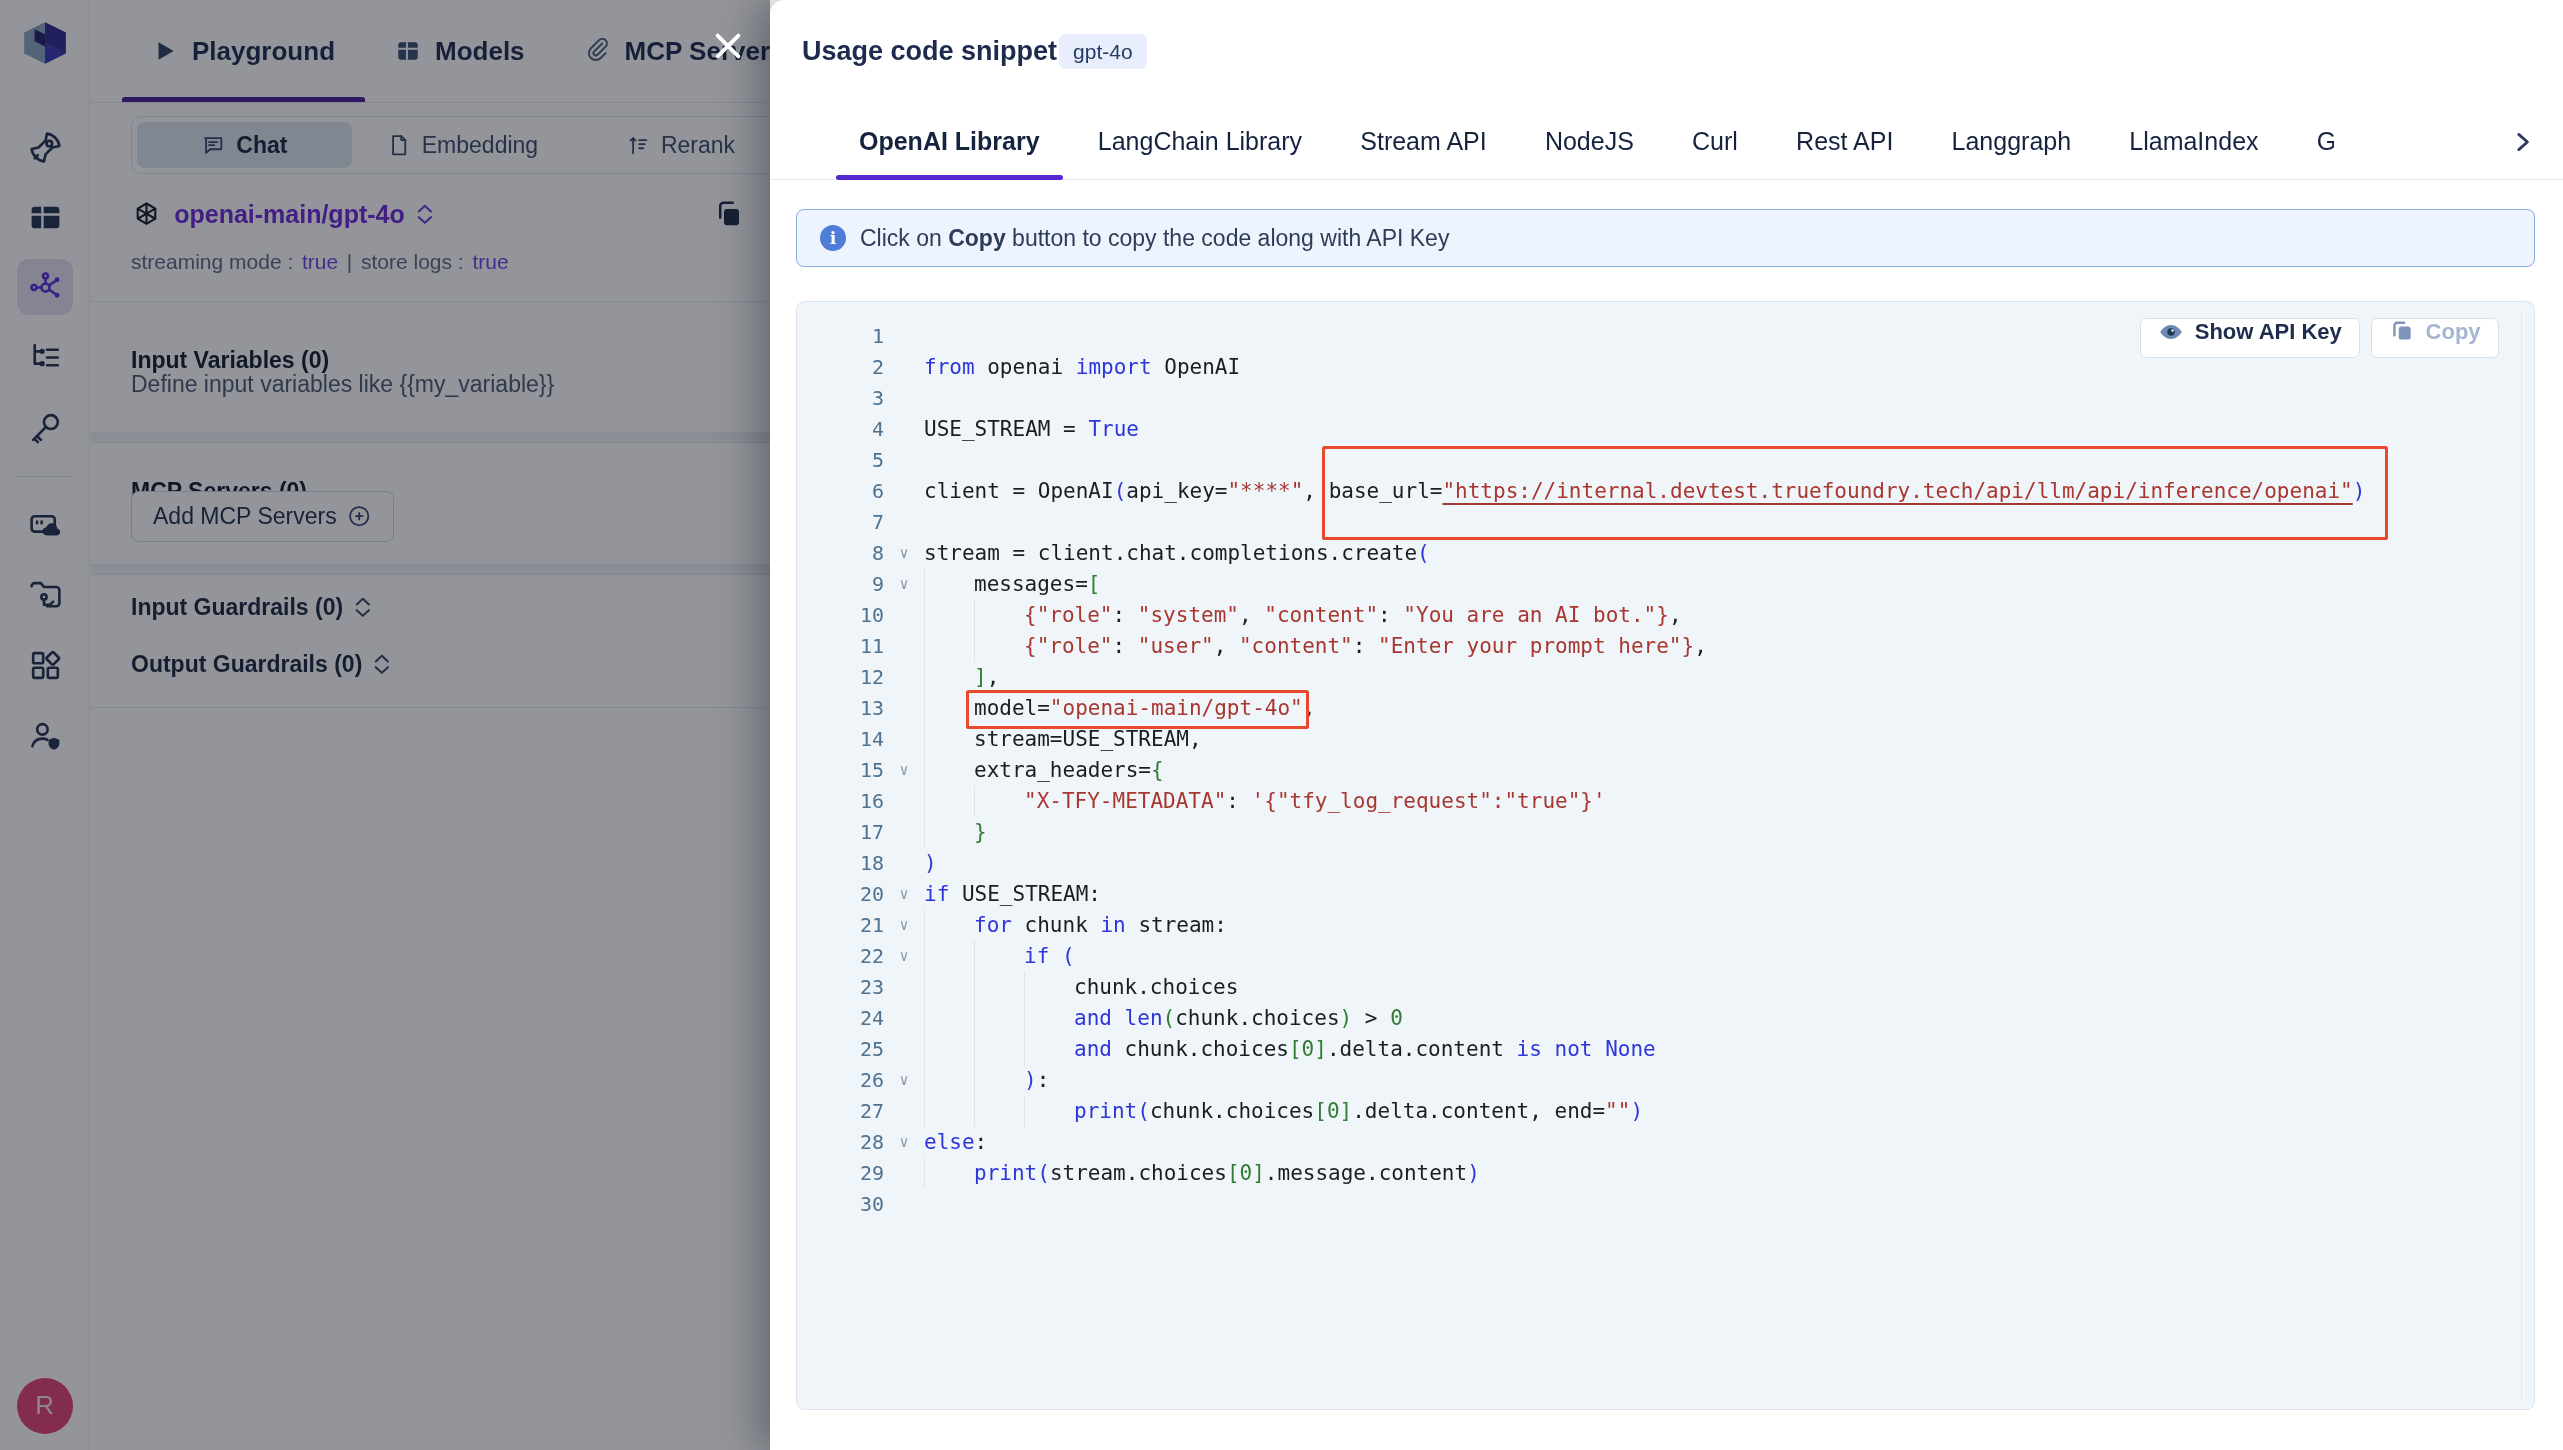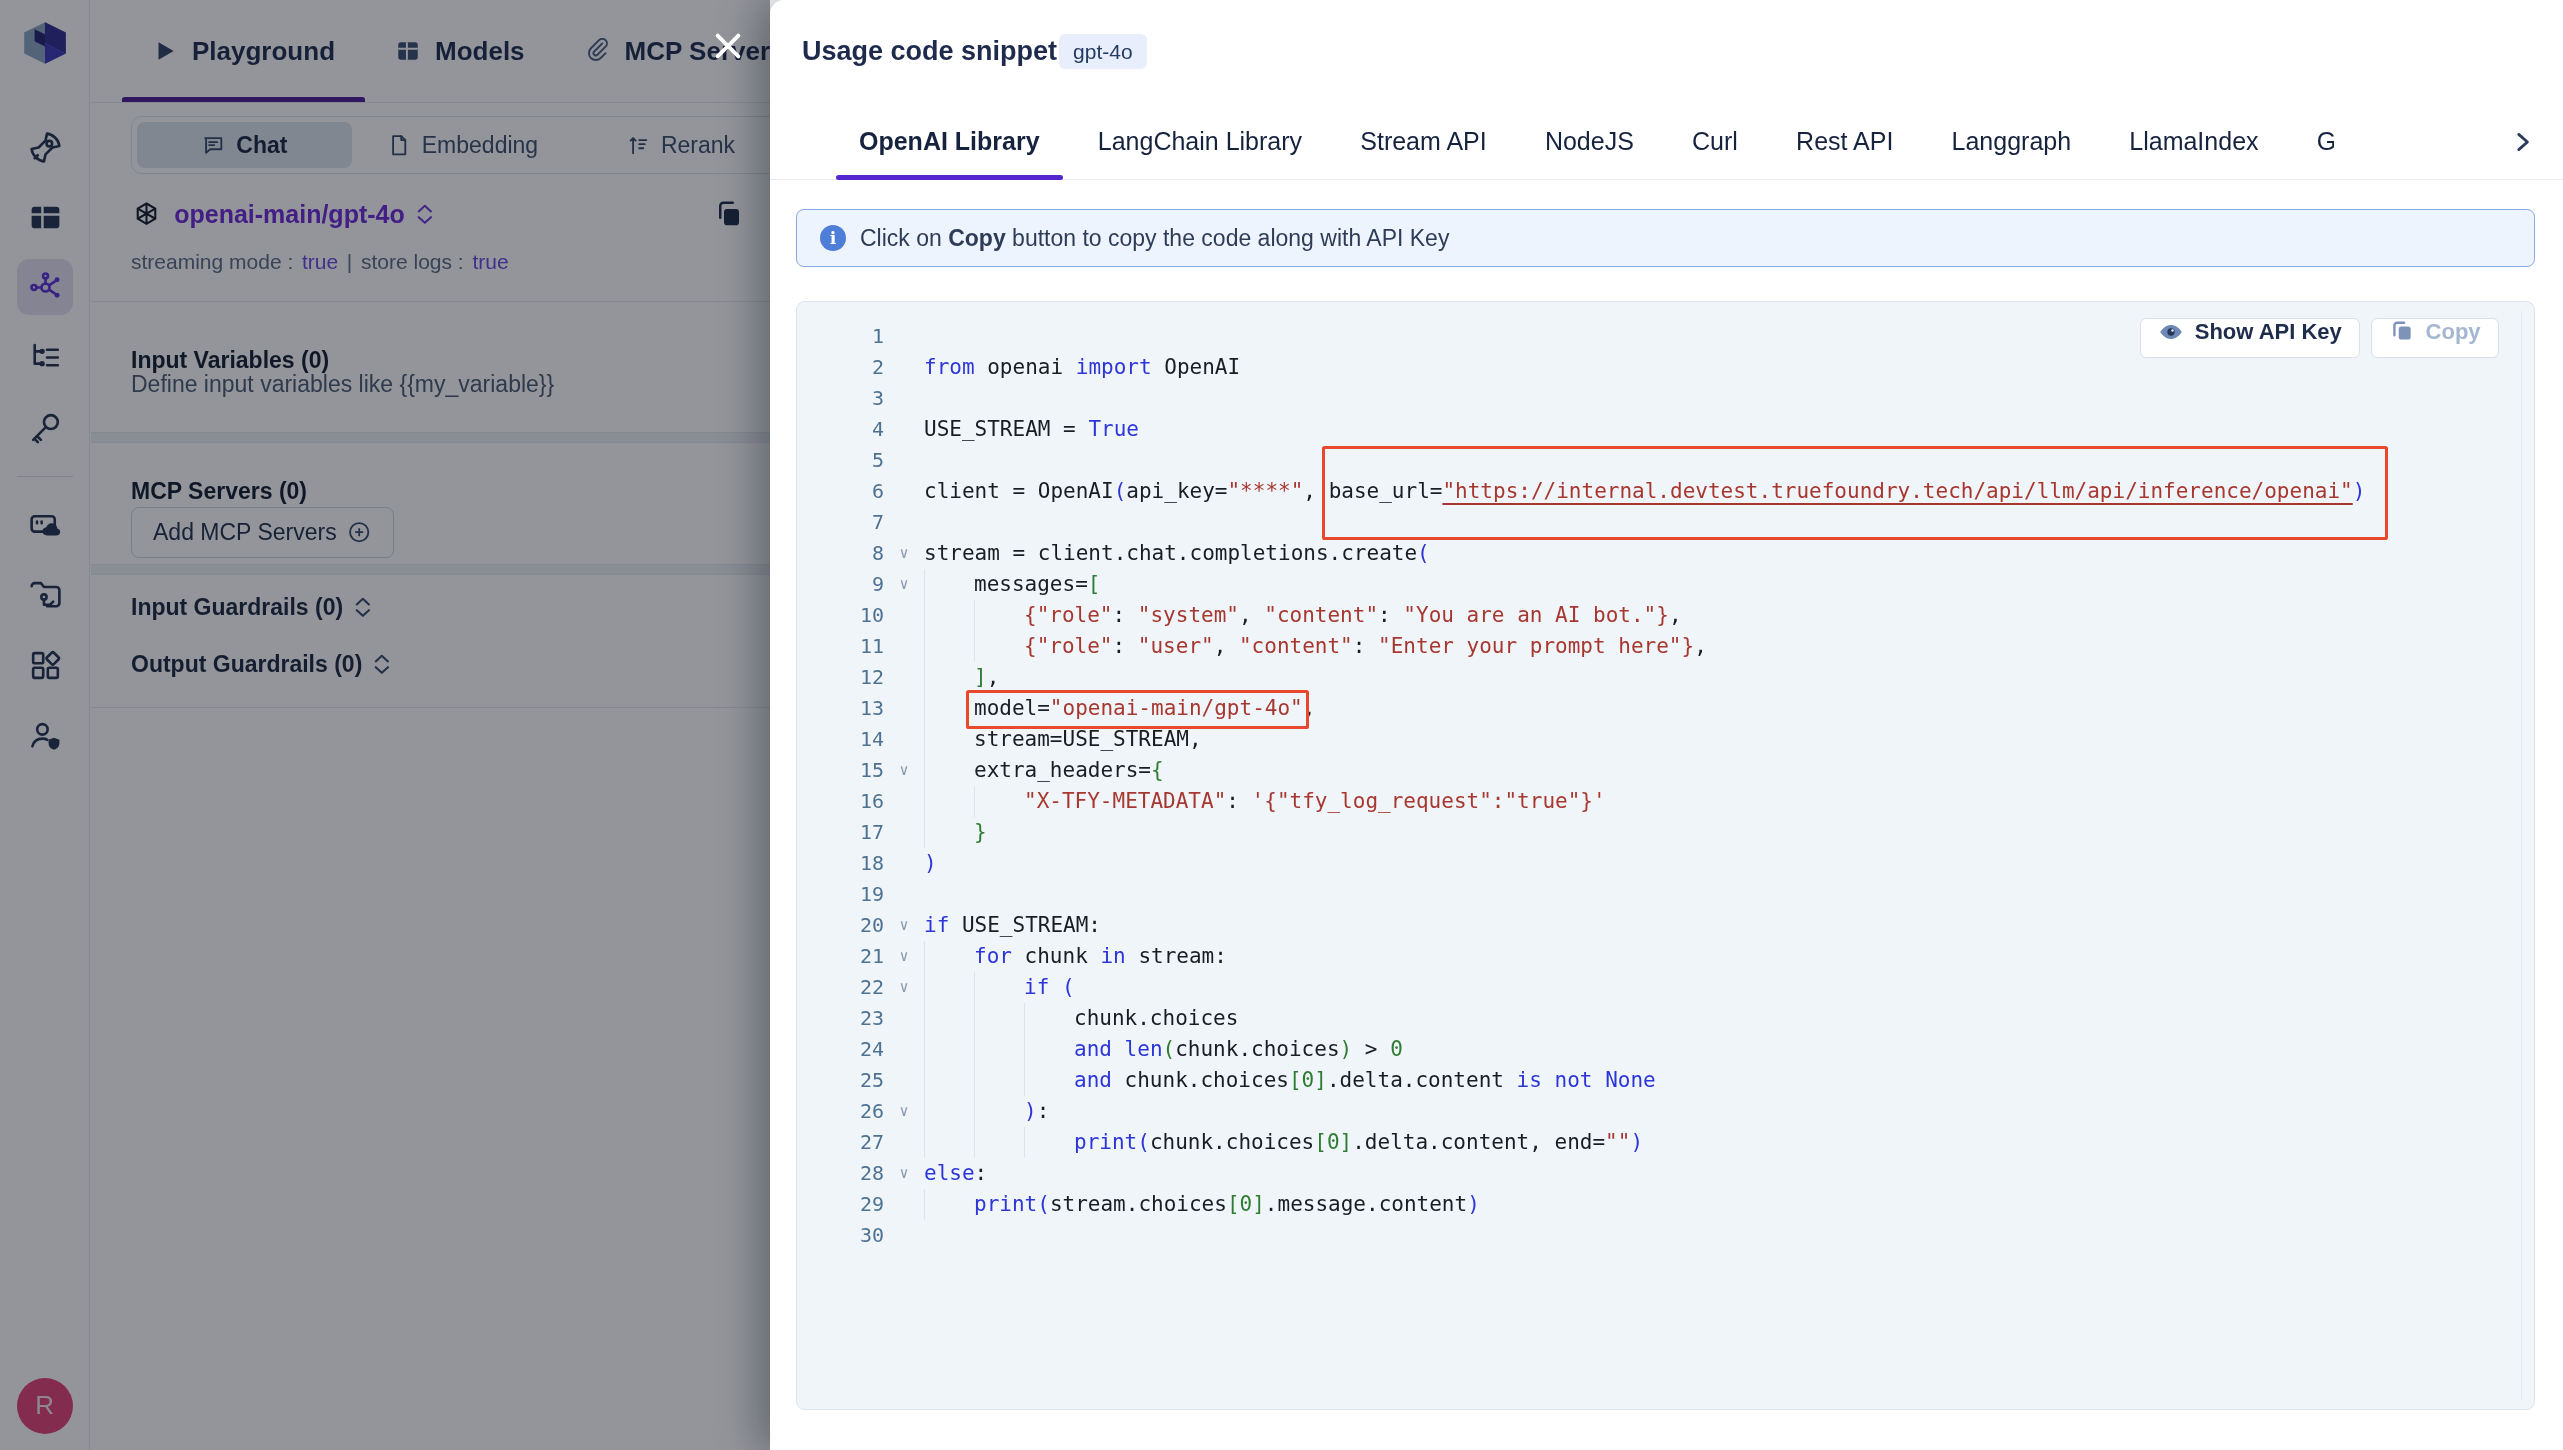--- a/index.html
+++ b/index.html
@@ -36,21 +36,21 @@
   .chev-stack { display:flex; flex-direction:column; gap:1.7px; }
   .chev-stack svg { width:15.7px; height:9.6px; fill:none; stroke:#6d3bd8; stroke-width:2.4; stroke-linecap:round; stroke-linejoin:round; }
   .copy-sm { margin-left:auto; width:30px; height:30px; cursor:pointer; }
   .meta-row { position:absolute; left:40px; top:146px; font-size:21px; color:#5b6b85; display:flex; gap:8.7px; }
   .meta-row .hl { color:#6b46e5; }
 
   .p-divider { position:absolute; left:0; right:0; height:0.9px; background:#e6eaf0; }
   .p-band { position:absolute; left:0; right:0; height:10.5px; background:#edf0f5; border-top:0.9px solid #e3e7ee; border-bottom:0.9px solid #e3e7ee; }
   .sect-title { position:absolute; left:40px; font-size:23px; font-weight:700; color:#111b2e;margin-top:20px; }
   .sect-hint { position:absolute; left:40px; font-size:23px; color:#4a5a74; }
-  .add-btn { position:absolute; left:40px; top:387px; height:51px; padding:0 21px; border:0.9px solid #cdd5e1; border-radius:7.8px; background:#fff; display:flex; align-items:center; gap:10.5px; font-size:23px; color:#21304d; cursor:pointer;margin-top:16px; }
+  .add-btn { position:absolute; left:40px; top:387px; height:51px; padding:0 21px; border:0.9px solid #cdd5e1; border-radius:7.8px; background:#fff; display:flex; align-items:center; gap:10.5px; font-size:23px; color:#21304d; cursor:pointer; }
   .add-btn svg { width:24.4px; height:24.4px; stroke:#33486b; fill:none; stroke-width:1.8; }
   .guard-row { position:absolute; left:40px; display:flex; align-items:center; gap:12.2px; font-size:23px; font-weight:600; color:#1a2740; cursor:pointer; }
   .guard-row .chev-stack svg { stroke:#33486b; }
 
   
   .backdrop { position:absolute; left:0; top:0; width:770px; height:1451px; background:rgba(16,20,30,0.45); z-index:20; cursor:pointer; }
   .close-x { position:absolute; left:703px; top:21px; width:49px; height:49px; z-index:30; cursor:pointer; display:flex; align-items:center; justify-content:center; }
   .close-x svg { width:38px; height:38px; stroke:#fff; stroke-width:4.5; stroke-linecap:round; }
 
   
@@ -453,76 +453,71 @@
           <span class="ln">17</span>
           <span class="fold"></span>
           <span class="lc"><span class="ind"></span><span class="tk-b2">}</span></span>
         </div>
         <div class="cl">
           <span class="ln">18</span>
           <span class="fold"></span>
           <span class="lc"><span class="tk-b1">)</span></span>
         </div>
         <div class="cl">
-          <span class="ln">19</span>
+          <span class="ln">20</span>
+          <span class="fold">∨</span>
+          <span class="lc"><span class="tk-kw">if</span><span class="tk-pl"> USE_STREAM:</span></span>
+        </div>
+        <div class="cl">
+          <span class="ln">21</span>
+          <span class="fold">∨</span>
+          <span class="lc"><span class="ind"></span><span class="tk-kw">for</span><span class="tk-pl"> chunk </span><span class="tk-kw">in</span><span class="tk-pl"> stream:</span></span>
+        </div>
+        <div class="cl">
+          <span class="ln">22</span>
+          <span class="fold">∨</span>
+          <span class="lc"><span class="ind"></span><span class="ind"></span><span class="tk-kw">if</span><span class="tk-pl"> </span><span class="tk-b1">(</span></span>
+        </div>
+        <div class="cl">
+          <span class="ln">23</span>
+          <span class="fold"></span>
+          <span class="lc"><span class="ind"></span><span class="ind"></span><span class="ind"></span><span class="tk-pl">chunk.choices</span></span>
+        </div>
+        <div class="cl">
+          <span class="ln">24</span>
+          <span class="fold"></span>
+          <span class="lc"><span class="ind"></span><span class="ind"></span><span class="ind"></span><span class="tk-kw">and</span><span class="tk-pl"> </span><span class="tk-kw">len</span><span class="tk-b2">(</span><span class="tk-pl">chunk.choices</span><span class="tk-b2">)</span><span class="tk-pl"> &gt; </span><span class="tk-nu">0</span></span>
+        </div>
+        <div class="cl">
+          <span class="ln">25</span>
+          <span class="fold"></span>
+          <span class="lc"><span class="ind"></span><span class="ind"></span><span class="ind"></span><span class="tk-kw">and</span><span class="tk-pl"> chunk.choices</span><span class="tk-b2">[</span><span class="tk-nu">0</span><span class="tk-b2">]</span><span class="tk-pl">.delta.content </span><span class="tk-kw">is</span><span class="tk-pl"> </span><span class="tk-kw">not</span><span class="tk-pl"> </span><span class="tk-kw">None</span></span>
+        </div>
+        <div class="cl">
+          <span class="ln">26</span>
+          <span class="fold">∨</span>
+          <span class="lc"><span class="ind"></span><span class="ind"></span><span class="tk-b1">)</span><span class="tk-pl">:</span></span>
+        </div>
+        <div class="cl">
+          <span class="ln">27</span>
+          <span class="fold"></span>
+          <span class="lc"><span class="ind"></span><span class="ind"></span><span class="ind"></span><span class="tk-kw">print</span><span class="tk-b1">(</span><span class="tk-pl">chunk.choices</span><span class="tk-b2">[</span><span class="tk-nu">0</span><span class="tk-b2">]</span><span class="tk-pl">.delta.content, end=</span><span class="tk-st">""</span><span class="tk-b1">)</span></span>
+        </div>
+        <div class="cl">
+          <span class="ln">28</span>
+          <span class="fold">∨</span>
+          <span class="lc"><span class="tk-kw">else</span><span class="tk-pl">:</span></span>
+        </div>
+        <div class="cl">
+          <span class="ln">29</span>
+          <span class="fold"></span>
+          <span class="lc"><span class="ind"></span><span class="tk-kw">print</span><span class="tk-b1">(</span><span class="tk-pl">stream.choices</span><span class="tk-b2">[</span><span class="tk-nu">0</span><span class="tk-b2">]</span><span class="tk-pl">.message.content</span><span class="tk-b1">)</span></span>
+        </div>
+        <div class="cl">
+          <span class="ln">30</span>
           <span class="fold"></span>
           <span class="lc"></span>
         </div>
-        <div class="cl">
-          <span class="ln">20</span>
-          <span class="fold">∨</span>
-          <span class="lc"><span class="tk-kw">if</span><span class="tk-pl"> USE_STREAM:</span></span>
-        </div>
-        <div class="cl">
-          <span class="ln">21</span>
-          <span class="fold">∨</span>
-          <span class="lc"><span class="ind"></span><span class="tk-kw">for</span><span class="tk-pl"> chunk </span><span class="tk-kw">in</span><span class="tk-pl"> stream:</span></span>
-        </div>
-        <div class="cl">
-          <span class="ln">22</span>
-          <span class="fold">∨</span>
-          <span class="lc"><span class="ind"></span><span class="ind"></span><span class="tk-kw">if</span><span class="tk-pl"> </span><span class="tk-b1">(</span></span>
-        </div>
-        <div class="cl">
-          <span class="ln">23</span>
-          <span class="fold"></span>
-          <span class="lc"><span class="ind"></span><span class="ind"></span><span class="ind"></span><span class="tk-pl">chunk.choices</span></span>
-        </div>
-        <div class="cl">
-          <span class="ln">24</span>
-          <span class="fold"></span>
-          <span class="lc"><span class="ind"></span><span class="ind"></span><span class="ind"></span><span class="tk-kw">and</span><span class="tk-pl"> </span><span class="tk-kw">len</span><span class="tk-b2">(</span><span class="tk-pl">chunk.choices</span><span class="tk-b2">)</span><span class="tk-pl"> &gt; </span><span class="tk-nu">0</span></span>
-        </div>
-        <div class="cl">
-          <span class="ln">25</span>
-          <span class="fold"></span>
-          <span class="lc"><span class="ind"></span><span class="ind"></span><span class="ind"></span><span class="tk-kw">and</span><span class="tk-pl"> chunk.choices</span><span class="tk-b2">[</span><span class="tk-nu">0</span><span class="tk-b2">]</span><span class="tk-pl">.delta.content </span><span class="tk-kw">is</span><span class="tk-pl"> </span><span class="tk-kw">not</span><span class="tk-pl"> </span><span class="tk-kw">None</span></span>
-        </div>
-        <div class="cl">
-          <span class="ln">26</span>
-          <span class="fold">∨</span>
-          <span class="lc"><span class="ind"></span><span class="ind"></span><span class="tk-b1">)</span><span class="tk-pl">:</span></span>
-        </div>
-        <div class="cl">
-          <span class="ln">27</span>
-          <span class="fold"></span>
-          <span class="lc"><span class="ind"></span><span class="ind"></span><span class="ind"></span><span class="tk-kw">print</span><span class="tk-b1">(</span><span class="tk-pl">chunk.choices</span><span class="tk-b2">[</span><span class="tk-nu">0</span><span class="tk-b2">]</span><span class="tk-pl">.delta.content, end=</span><span class="tk-st">""</span><span class="tk-b1">)</span></span>
-        </div>
-        <div class="cl">
-          <span class="ln">28</span>
-          <span class="fold">∨</span>
-          <span class="lc"><span class="tk-kw">else</span><span class="tk-pl">:</span></span>
-        </div>
-        <div class="cl">
-          <span class="ln">29</span>
-          <span class="fold"></span>
-          <span class="lc"><span class="ind"></span><span class="tk-kw">print</span><span class="tk-b1">(</span><span class="tk-pl">stream.choices</span><span class="tk-b2">[</span><span class="tk-nu">0</span><span class="tk-b2">]</span><span class="tk-pl">.message.content</span><span class="tk-b1">)</span></span>
-        </div>
-        <div class="cl">
-          <span class="ln">30</span>
-          <span class="fold"></span>
-          <span class="lc"></span>
-        </div>
       </div>
     <div class="cb-scroll"></div>
   </div>
 </div>
 
 
 </body></html>

